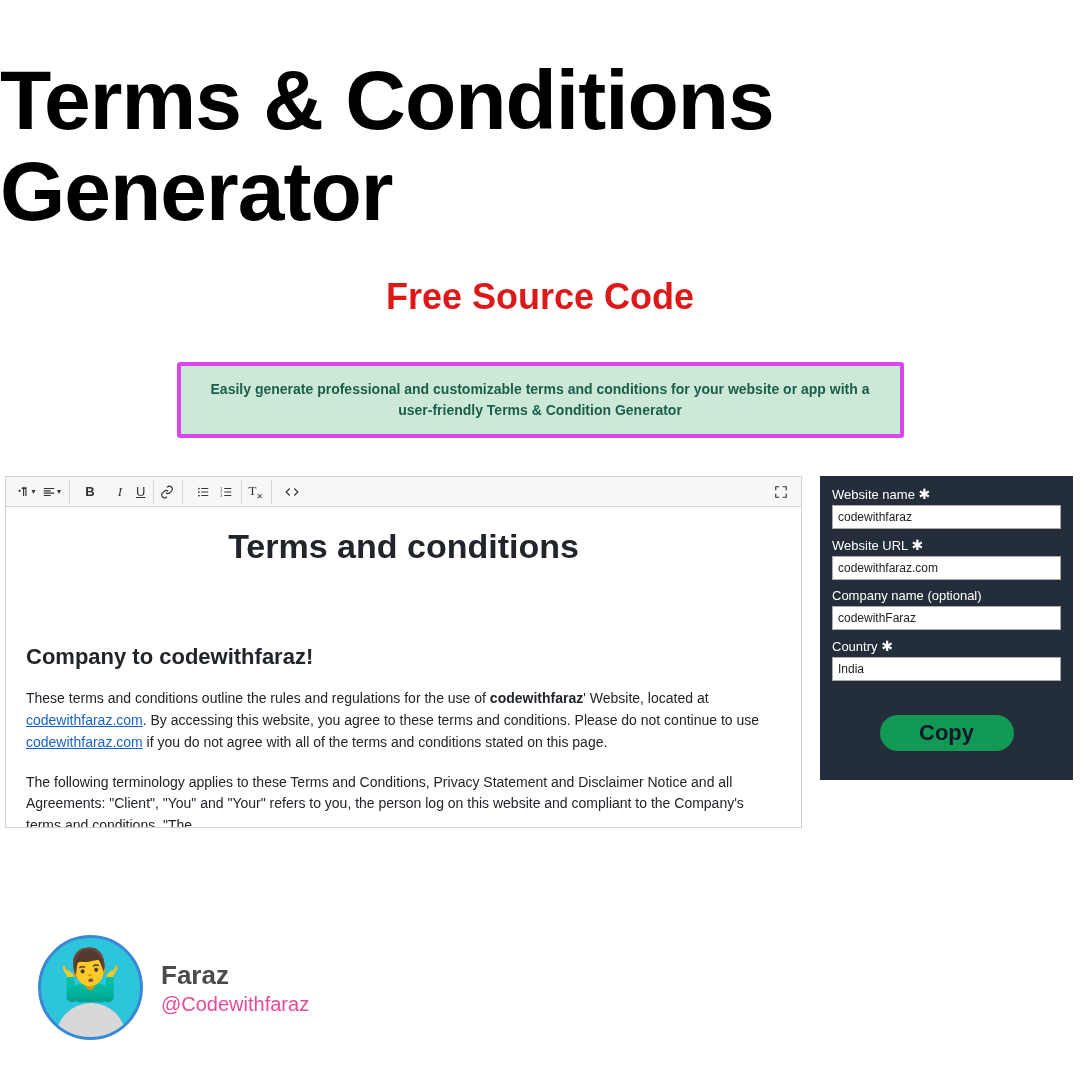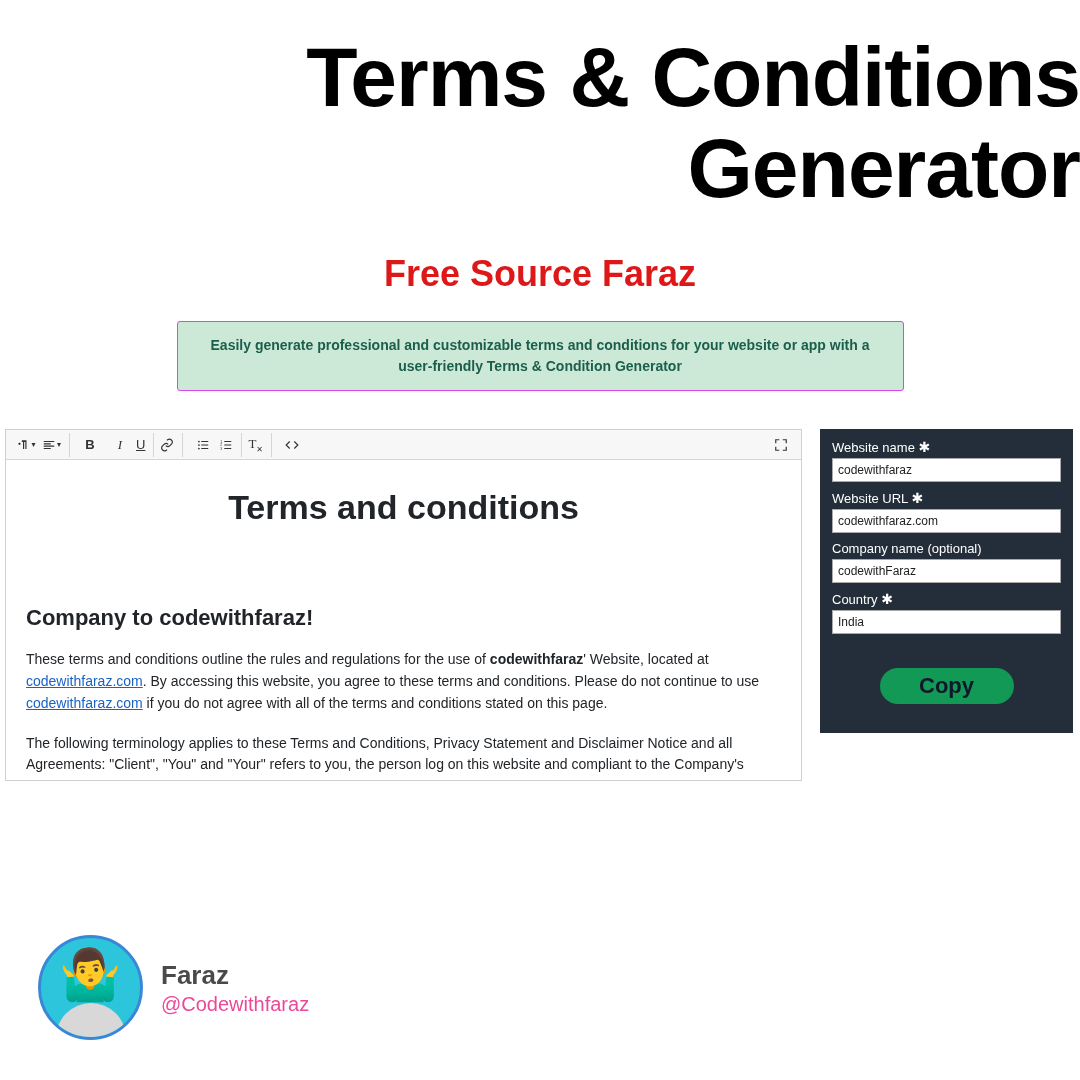--- a/index.html
+++ b/index.html
@@ -1,28 +1,28 @@
 <!DOCTYPE html>
 <html><head>
 <meta charset="utf-8">
 <style>
   * { margin: 0; padding: 0; box-sizing: border-box; }
   body { width: 1080px; height: 1080px; background: #fff; font-family: -apple-system, BlinkMacSystemFont, "Segoe UI", Arial, sans-serif; overflow: hidden; }
-  .page-title { text-align: right; font-size: 84px; font-weight: 900; letter-spacing: -1px; line-height: 1.08; padding-top: 32px; color: #000; font-family: Futura, "Trebuchet MS", Arial, sans-serif; }
+  .page-title { text-align: left; font-size: 84px; font-weight: 900; letter-spacing: -1px; line-height: 1.08; padding-top: 55px; color: #000; font-family: Futura, "Trebuchet MS", Arial, sans-serif; }
   .subtitle { text-align: center; font-size: 36px; font-weight: 800; color: #de1818; margin-top: 40px; font-family: Futura, "Trebuchet MS", Arial, sans-serif; }
-  .banner { margin: 26px auto 0; width: 727px; background: #cce9d7; border: 1px solid #d946ef; border-radius: 3px; padding: 13px 30px; text-align: center; color: #1b5e4b; font-size: 14px; font-weight: 600; line-height: 1.5; }
+  .banner { margin: 44px auto 0; width: 727px; background: #cce9d7; border: 4px solid #d946ef; border-radius: 3px; padding: 13px 30px; text-align: center; color: #1b5e4b; font-size: 14px; font-weight: 600; line-height: 1.5; }
   .workspace { display: flex; gap: 18px; margin-top: 38px; padding: 0 5px; }
   .editor { flex: 0 0 797px; border: 1px solid #d0d0d0; background: #fff; height: 352px; overflow: hidden; position: relative; }
   .toolbar { height: 30px; background: #f7f7f7; border-bottom: 1px solid #d5d5d5; display: flex; align-items: center; padding: 0 6px; gap: 2px; }
   .tbtn { width: 28px; height: 24px; display: flex; align-items: center; justify-content: center; color: #333; font-size: 13px; cursor: pointer; }
   .tbtn.sep { border-right: 1px solid #d5d5d5; padding-right: 8px; margin-right: 4px; width: auto; }
   .tbtn svg { width: 14px; height: 14px; }
   .spacer { flex: 1; }
   .doc { padding: 20px 20px 0 20px; height: 322px; overflow: hidden; }
-  .doc-title { text-align: center; font-size: 34px; font-weight: 700; margin-top: 8px; color: #212529; }
+  .doc-title { text-align: center; font-size: 34px; font-weight: 700; color: #212529; }
   .doc-date { text-align: center; font-size: 14.5px; font-weight: 700; margin-top: 28px; color: #212529; }
   .welcome { font-size: 22px; font-weight: 700; margin-top: 78px; color: #212529; }
   .para { font-size: 14px; color: #212529; line-height: 1.55; margin-top: 18px; }
   .para a { color: #1a63c6; text-decoration: underline; }
   .sidebar { flex: 0 0 253px; background: #232e3a; padding: 10px 12px 16px; height: 304px; }
   .flabel { color: #fff; font-size: 13px; margin-bottom: 3px; margin-top: 8px; }
   .flabel:first-child { margin-top: 0; }
   .flabel .req { font-size: 14px; }
   .finput { width: 100%; height: 24px; background: #fff; border: 1px solid #aaa; font-size: 12px; padding: 0 5px; color: #222; }
   .copy-btn { display: block; margin: 34px auto 0; width: 134px; height: 36px; background: #119955; border: none; border-radius: 18px; color: #0f172a; font-size: 22px; font-weight: 600; cursor: pointer; }
@@ -33,21 +33,21 @@
   .author-name { font-size: 26px; font-weight: 700; color: #4a4a4a; }
   .author-handle { font-size: 20px; color: #ec4899; margin-top: 2px; }
 </style>
 </head>
 <body>
 
 <h1 class="page-title">
   <span>Terms &amp; Conditions</span><br>
   <span>Generator</span>
 </h1>
-<div class="subtitle">Free Source Faraz</div>
+<div class="subtitle">Free Source Code</div>
 <div class="banner">Easily generate professional and customizable terms and conditions for your website or app with a user-friendly Terms &amp; Condition Generator</div>
 
 <div class="workspace">
   <div class="editor">
     <div class="toolbar">
       <div class="tbtn">
           <svg viewBox="0 0 24 24" fill="currentColor">
             <path d="M10 4v3h2v12h2V7h2v12h2V4h-8zm-4 8c1.1 0 2-.9 2-2s-.9-2-2-2-2 .9-2 2 .9 2 2 2z"></path>
           </svg>
           <span style="font-size:8px;margin-left:1px">▾</span>

